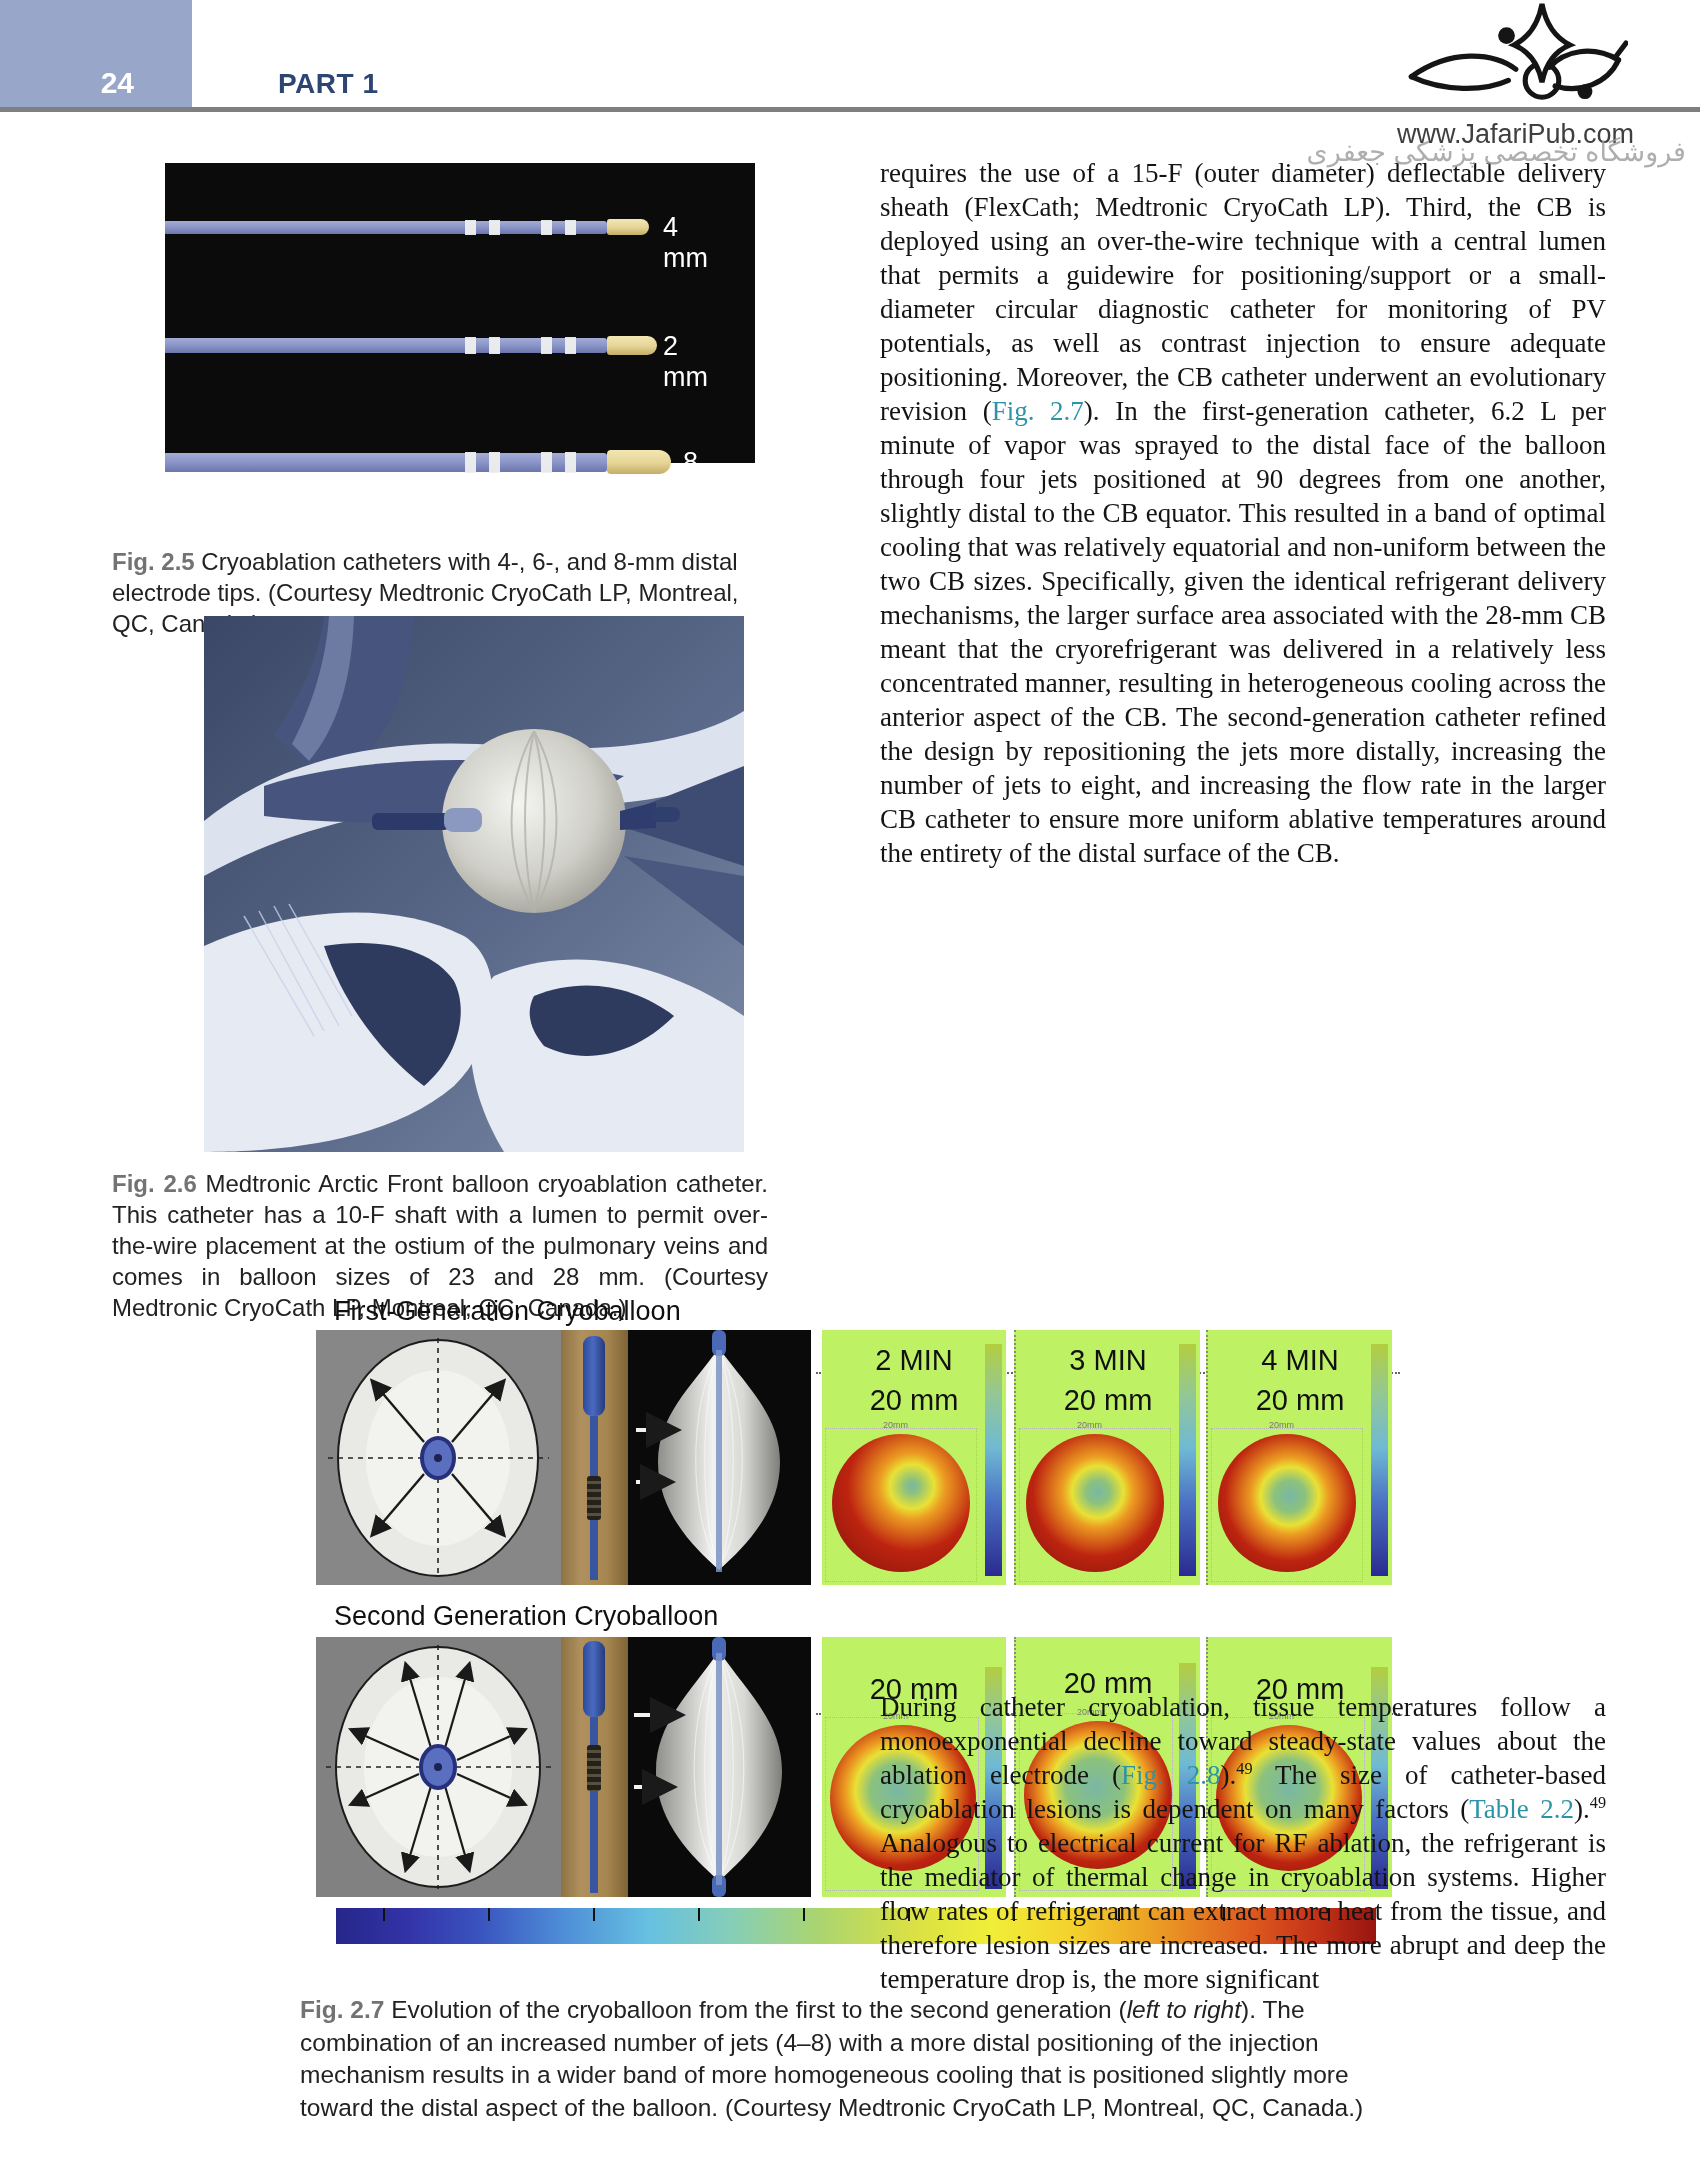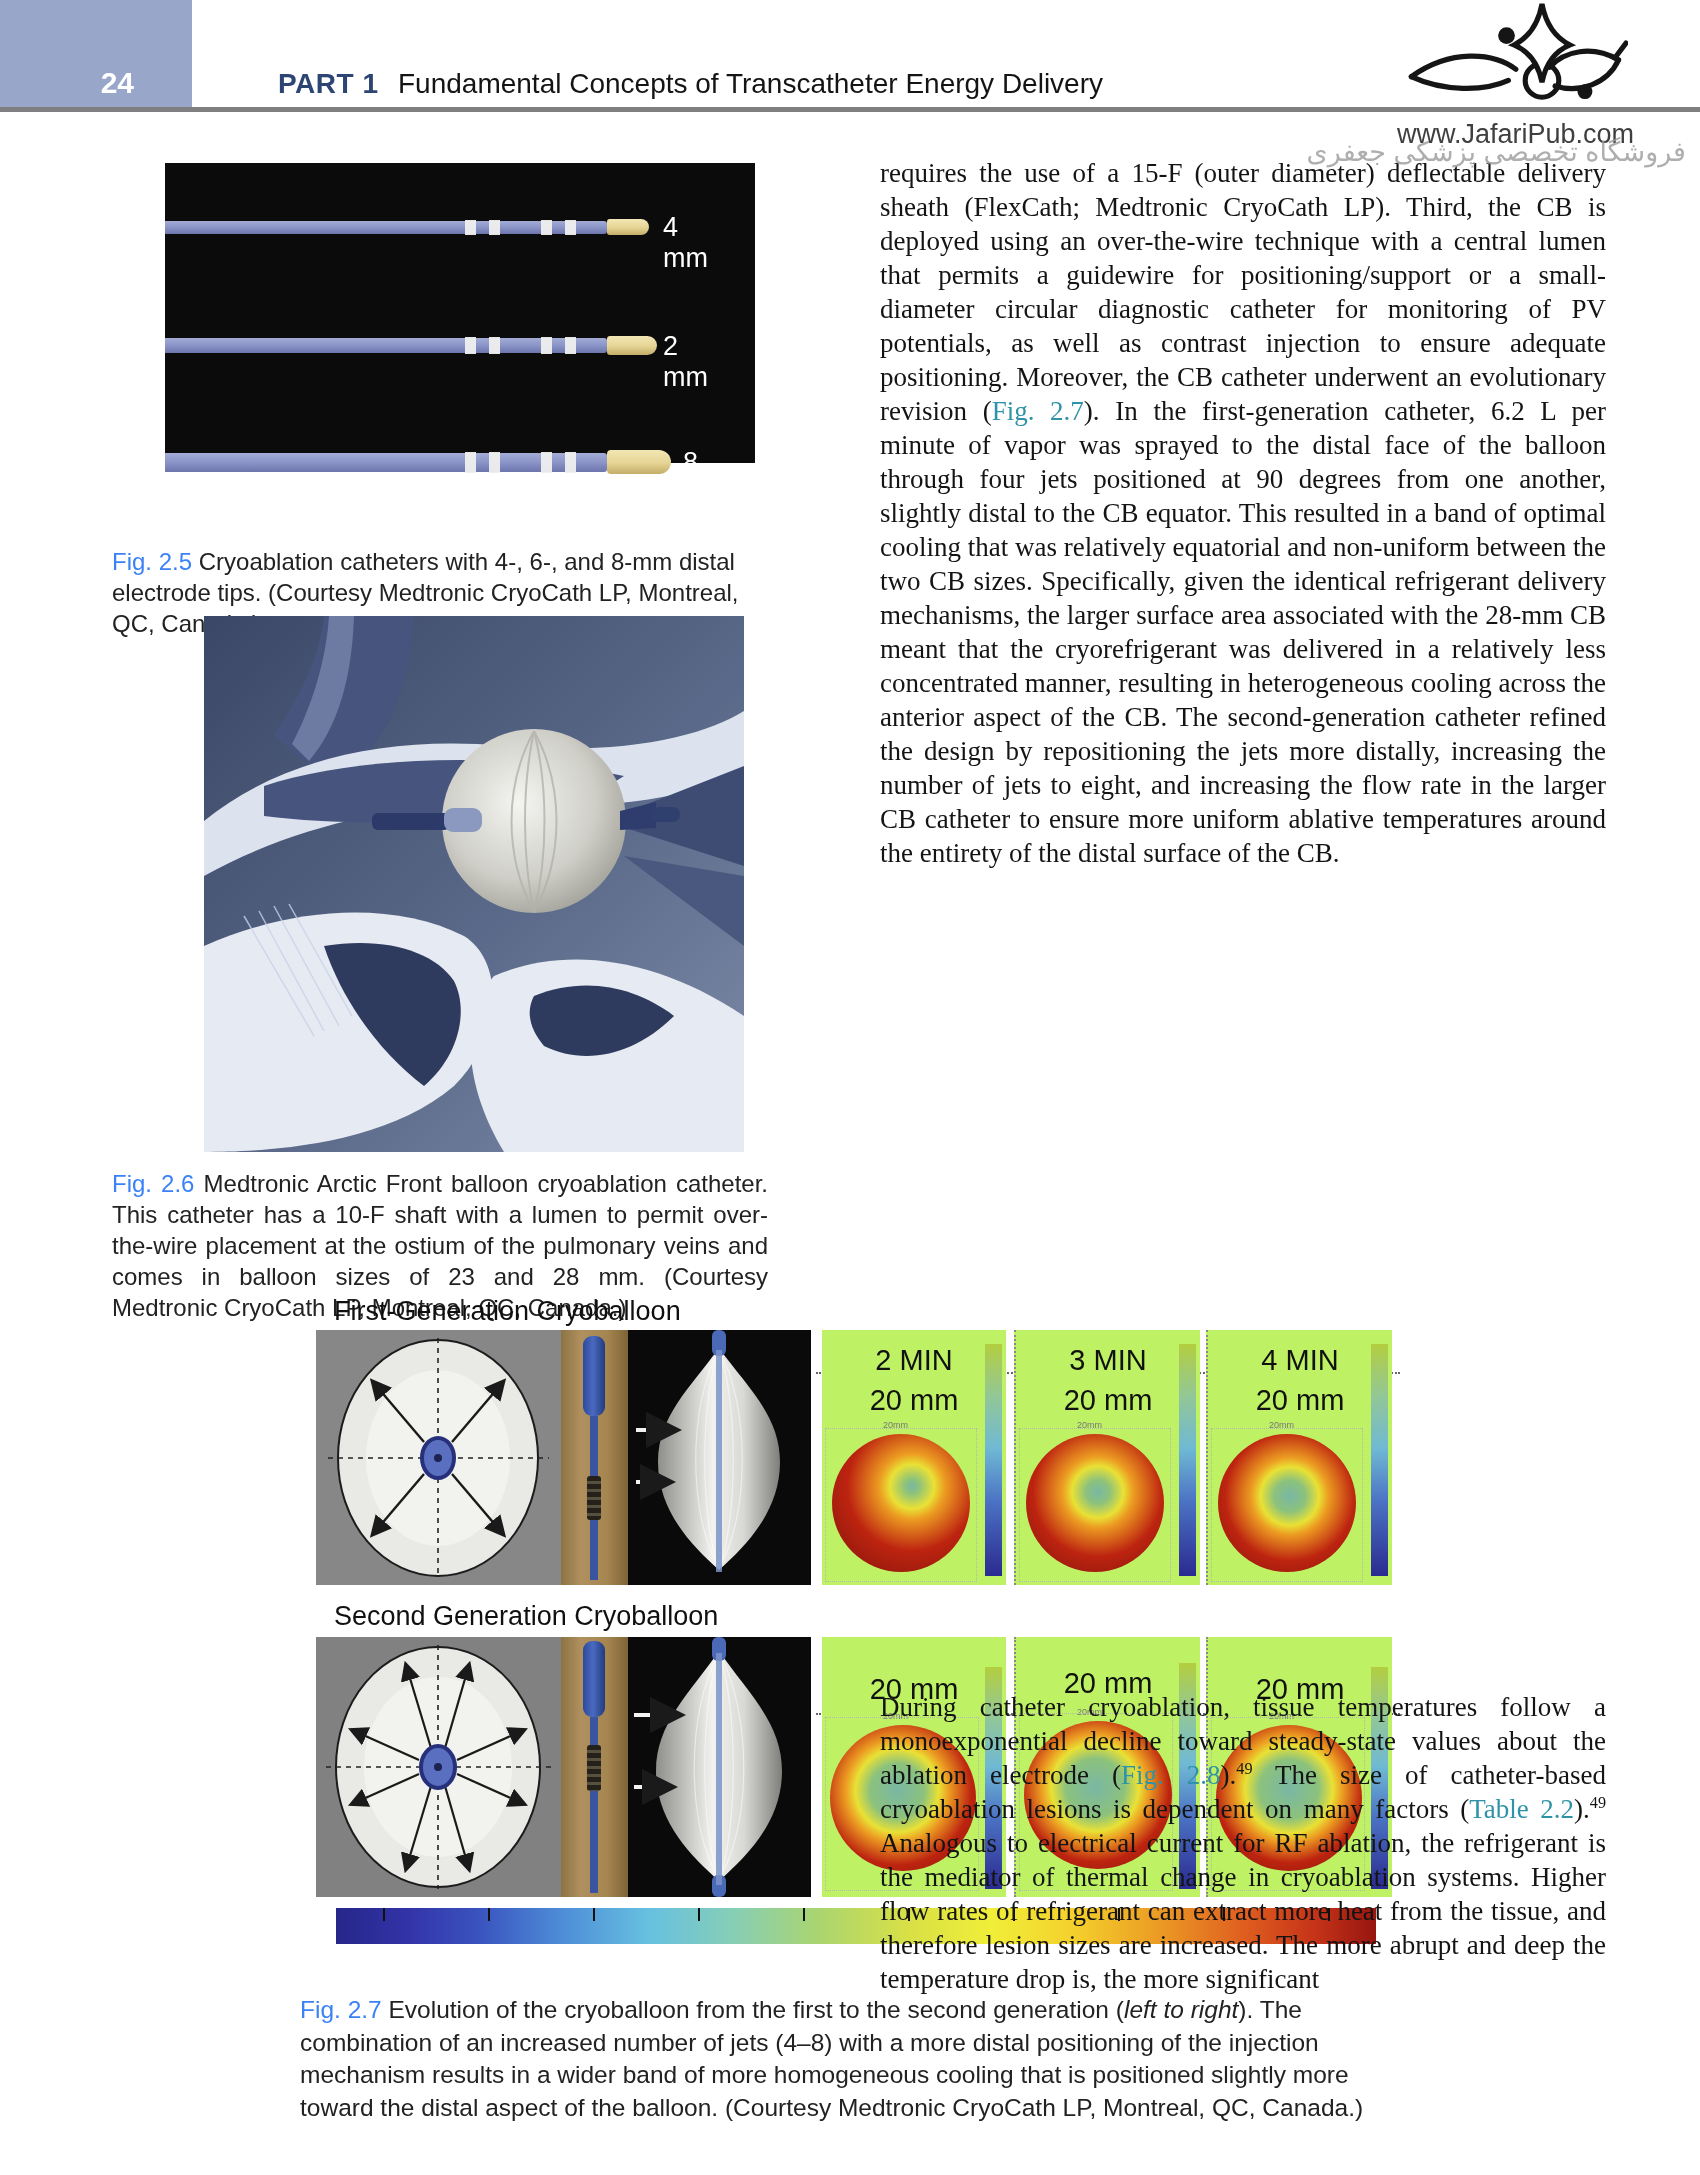--- a/index.html
+++ b/index.html
@@ -19,21 +19,21 @@
 
   
   .fig25-img{left:165px;top:163px;width:590px;height:300px;background:#0b0b0b;}
   .cath{position:absolute;left:0;}
   .cath .shaft{position:absolute;left:0;background:linear-gradient(180deg,#a3acd6 0%,#8d97c9 45%,#6c76ad 100%);border-radius:0 3px 3px 0;}
   .cath .band{position:absolute;top:-1px;bottom:-1px;width:11px;background:#efefef;opacity:.95;}
   .cath .tip{position:absolute;background:linear-gradient(180deg,#f2e7b4 0%,#e5d494 55%,#c3ad69 100%);border-radius:4px 12px 12px 4px;}
   .cath-label{position:absolute;color:#fff;font-size:27px;}
 
   .figcap{font-size:24px;line-height:31px;color:#222;}
-  .seg-figlabel{color:#3b82f6;font-weight:normal;}
+  .seg-figlabel{color:#737373;font-weight:bold;}
   .seg-link{color:#2f93a8;}
   .seg-sup{vertical-align:super;font-size:60%;line-height:0;}
   .seg-italic{font-style:italic;}
   .cap25{left:112px;top:546px;width:652px;}
   .cap26{left:112px;top:1168px;width:656px;text-align:justify;}
 
   
   .fig26-img{left:204px;top:616px;width:540px;height:536px;}
 
   
@@ -83,21 +83,20 @@
 </head>
 <body>
 
 <div class="page">
 
   <div class="abs corner-box">
     <span class="page-num">24</span>
   </div>
   <div class="abs header-rule"></div>
   <div class="abs part-label">PART 1</div>
-  <div class="abs part-title">Fundamental Concepts of Transcatheter Energy Delivery</div>
 
   <svg class="abs logo" viewBox="0 0 240 120">
     <g stroke="#151515" fill="none" stroke-width="5.5" stroke-linecap="round">
       <path d="M10 80 C 52 50, 98 54, 122 72"></path>
       <path d="M10 80 C 44 96, 88 96, 114 84"></path>
       <circle cx="150" cy="84" r="18"></circle>
       <path d="M232 62 C 204 46, 174 52, 158 70"></path>
       <path d="M232 62 C 220 88, 190 98, 164 90"></path>
       <path d="M228 60 L 240 44"></path>
     </g>

